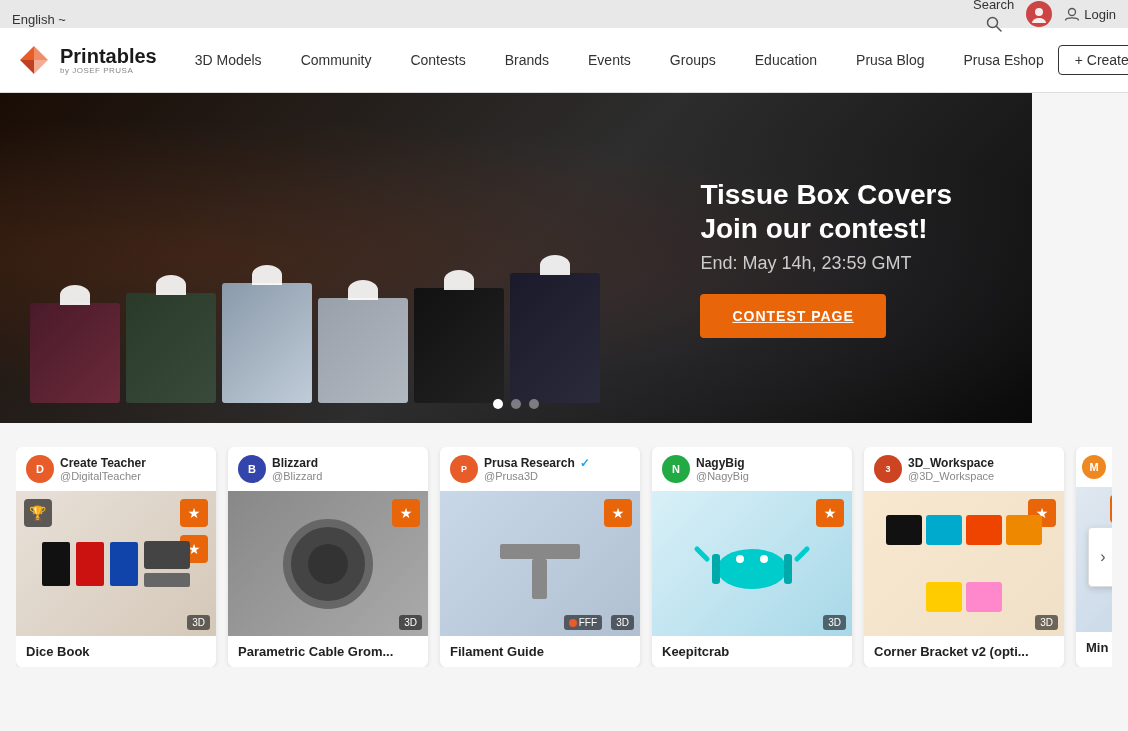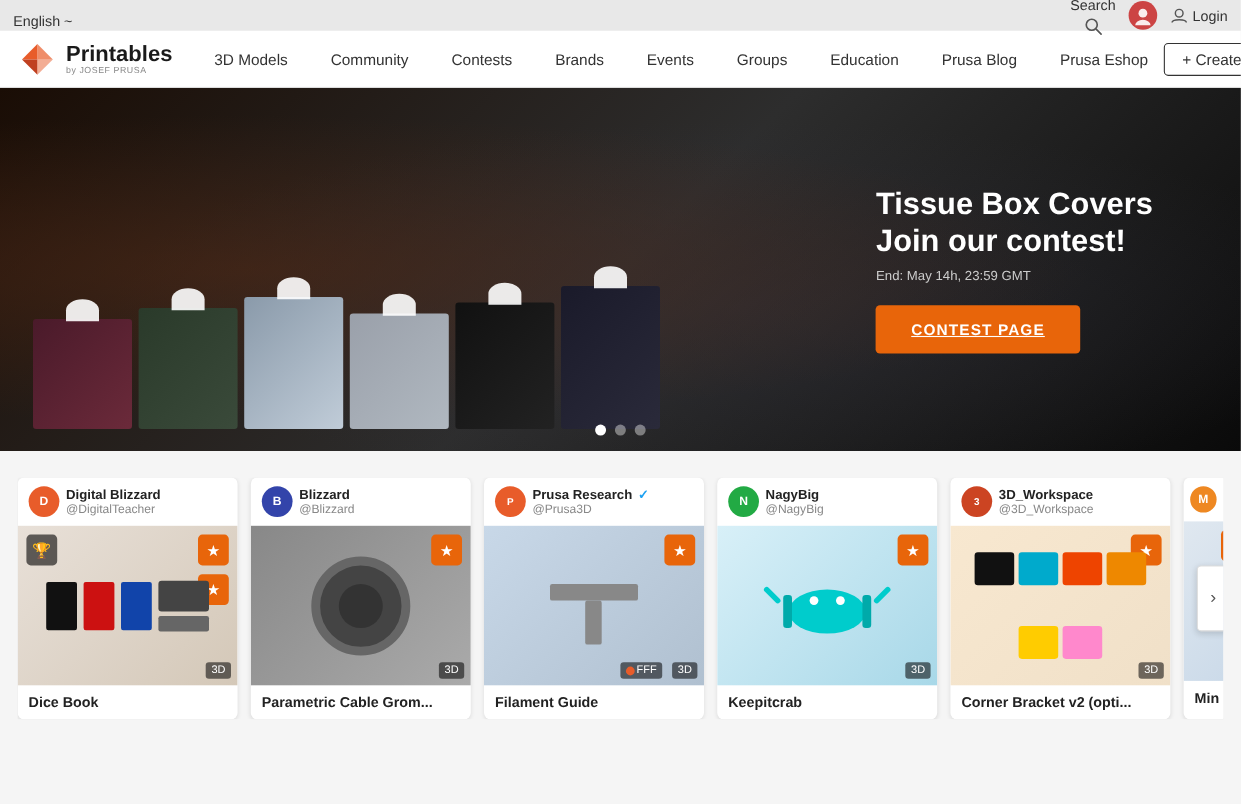--- a/index.html
+++ b/index.html
@@ -47,21 +47,21 @@
       display: flex;
       align-items: center;
       gap: 4px;
       cursor: pointer;
       color: #333;
     }
 
     
     .nav-bar {
       background: #fff;
-      height: 52px;
+      height: 65px;
       display: flex;
       align-items: center;
       padding: 0 16px;
       border-bottom: 1px solid #ddd;
       gap: 0;
     }
     .logo-area {
       display: flex;
       align-items: center;
       gap: 8px;
@@ -110,21 +110,21 @@
       border-radius: 4px;
       font-size: 14px;
       cursor: pointer;
       background: #fff;
       color: #333;
       white-space: nowrap;
     }
 
     
     .hero {
-      width: 1128px;
+      width: 1032px;
       height: 330px;
       background: linear-gradient(to right, #1a1a1a 0%, #2a2a2a 40%, #111 100%);
       position: relative;
       overflow: hidden;
     }
     .hero-bg {
       position: absolute;
       inset: 0;
       background:
         radial-gradient(ellipse at 20% 50%, rgba(80,40,20,0.6) 0%, transparent 60%),
@@ -177,21 +177,21 @@
       font-size: 28px;
       font-weight: bold;
       line-height: 1.2;
     }
     .hero-subtitle {
       font-size: 28px;
       font-weight: bold;
       line-height: 1.2;
     }
     .hero-end {
-      font-size: 12px;
+      font-size: 18px;
       color: #ccc;
       margin-top: 8px;
       margin-bottom: 20px;
     }
     .contest-btn {
       background: #e8650a;
       color: white;
       border: none;
       padding: 14px 32px;
       font-size: 14px;
@@ -459,21 +459,21 @@
 </div>
 
 <div class="featured-section">
 
   <div class="models-row">
 
     <div class="model-card">
       <div class="card-author">
         <div class="author-avatar" style="background:#e85c2a;">D</div>
         <div class="author-info">
-          <span class="author-name">Digital Blizzard</span>
+          <span class="author-name">Create Teacher</span>
           <span class="author-handle">@DigitalTeacher</span>
         </div>
       </div>
       <div class="card-image img-dice">
         <div class="trophy-badge">🏆</div>
         <div class="star-btn">★</div>
         <div class="star-btn" style="top:44px;">★</div>
         <div class="card-badge-3d">3D</div>
 
         <div style="position:absolute;inset:0;display:flex;align-items:center;justify-content:center;gap:6px;padding:12px;">

